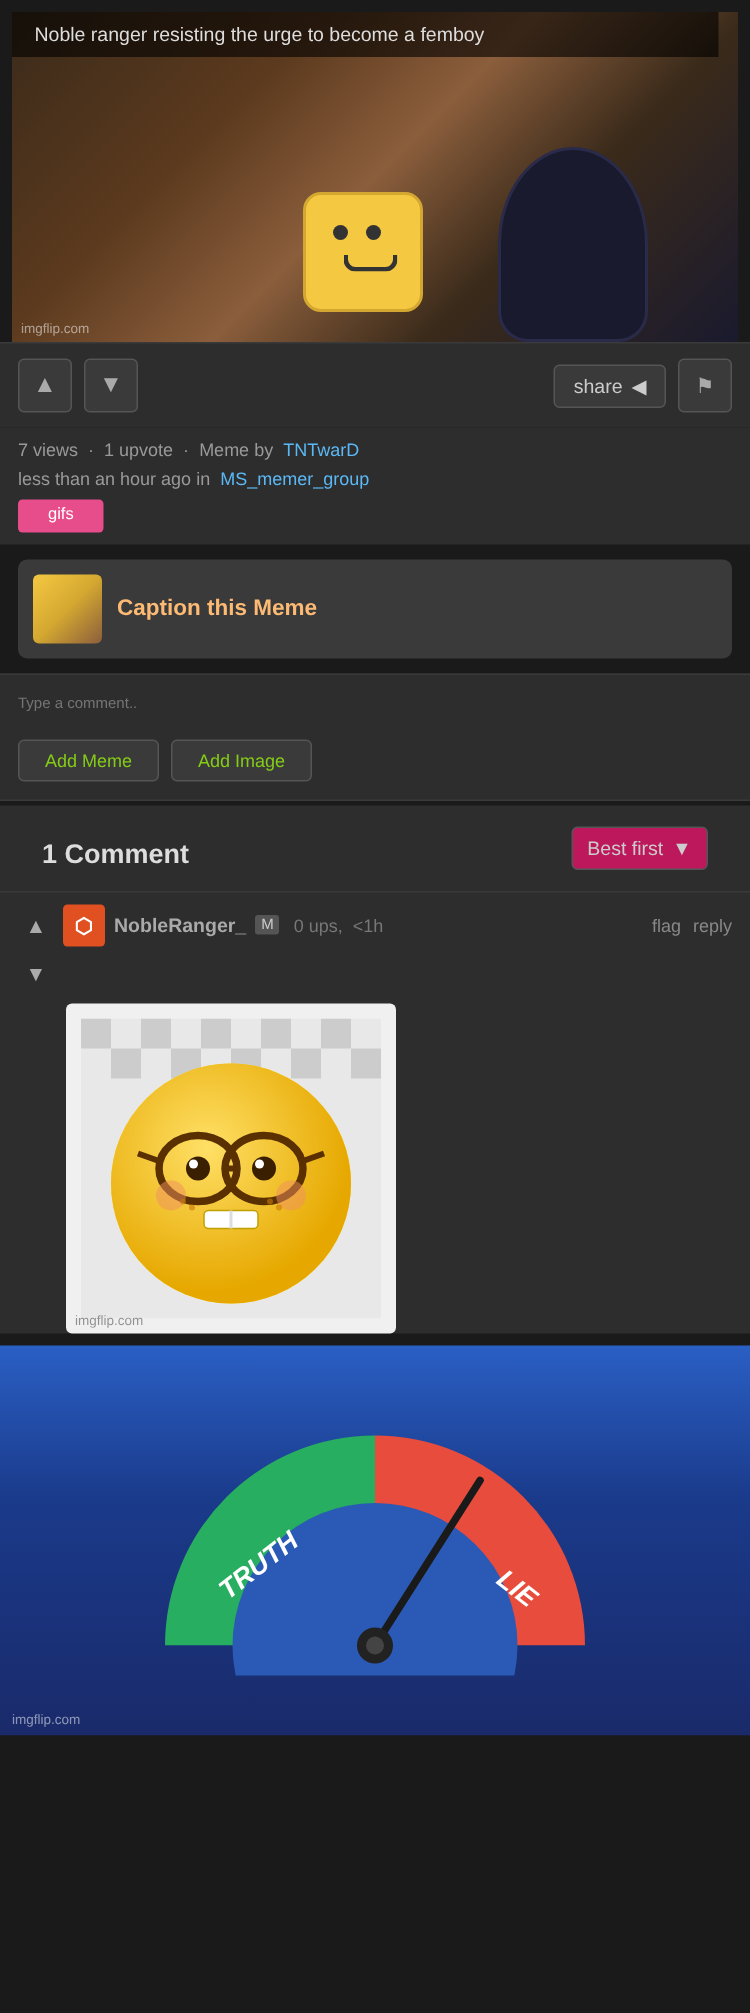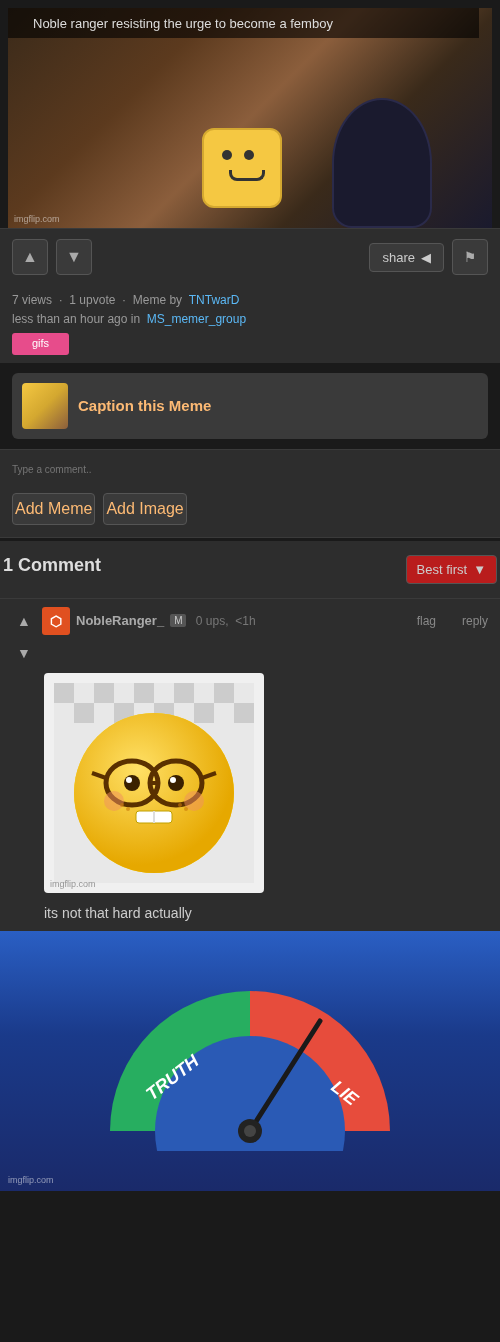--- a/index.html
+++ b/index.html
@@ -193,42 +193,42 @@
     }
     .comment-actions {
       display: flex;
       gap: 8px;
       padding: 8px 12px 12px;
     }
     .comment-action-btn {
       background: #3a3a3a;
       border: 1px solid #555;
       border-radius: 4px;
-      color: #fdba74;
-      font-size: 16px;
-      padding: 6px 2px;
+      color: #84cc16;
+      font-size: 12px;
+      padding: 6px 17px;
       cursor: pointer;
     }
 
     
     .comments-header {
       background: #2d2d2d;
-      padding: 14px 3px;
-      display: flex;
-      align-items: flex-start;
+      padding: 14px 28px;
+      display: flex;
+      align-items: flex-end;
       justify-content: space-between;
       border-top: 3px solid #1a1a1a;
     }
     .comments-count {
       color: #ddd;
       font-size: 18px;
       font-weight: bold;
     }
     .sort-dropdown {
-      background: #b91c1c;
+      background: #be185d;
       border: 1px solid #555;
       border-radius: 4px;
       color: #ccc;
       font-size: 13px;
       padding: 6px 10px;
       cursor: pointer;
       display: flex;
       align-items: center;
       gap: 6px;
     }
@@ -288,21 +288,20 @@
     }
     .comment-flag-reply {
       color: #777;
       font-size: 12px;
       display: flex;
       gap: 8px;
     }
     .comment-flag-reply span {
       cursor: pointer;
       color: #888;
-      margin-left: 18px;
     }
 
     .comment-vote-down-row {
       display: flex;
       padding: 0 12px 4px;
     }
     .comment-vote-down {
       width: 24px;
       height: 24px;
       background: transparent;
@@ -363,21 +362,21 @@
       color: rgba(255,255,255,0.5);
       font-size: 9px;
     }
   </style>
 </head>
 <body>
 
 <div class="meme-container">
   <div class="meme-image-wrapper">
     <div class="meme-image-placeholder">
-      <div style="position:absolute;top:0;left:0;right:13px;background:rgba(0,0,0,0.6);padding:6px 25px;">
+      <div style="position:absolute;top:0;left:0;right:13px;background:rgba(0,0,0,0.6);padding:6px 15px;">
         <span style="color:#ddd;font-size:13px;">Noble ranger resisting the urge to become a femboy</span>
       </div>
       <div class="dark-figure"></div>
       <div class="sponge-face"></div>
       <span class="imgflip-watermark">imgflip.com</span>
     </div>
   </div>
 </div>
 
 <div class="action-bar">
@@ -501,21 +500,20 @@
       <circle cx="140" cy="118" r="10" fill="#f09060" opacity="0.5"></circle>
 
       <circle cx="68" cy="122" r="2" fill="#c8780a" opacity="0.6"></circle>
       <circle cx="74" cy="126" r="2" fill="#c8780a" opacity="0.6"></circle>
       <circle cx="126" cy="122" r="2" fill="#c8780a" opacity="0.6"></circle>
       <circle cx="132" cy="126" r="2" fill="#c8780a" opacity="0.6"></circle>
     </svg>
     <span class="comment-img-watermark">imgflip.com</span>
   </div>
 
-  <div class="comment-text">its not that hard actually</div>
 </div>
 
 <div class="bottom-meme">
   <div class="gauge-container">
     
     <svg width="320" height="180" viewBox="0 0 320 180">
       <defs>
         <clipPath id="semicircle">
           <rect x="0" y="0" width="320" height="160"></rect>
         </clipPath>

